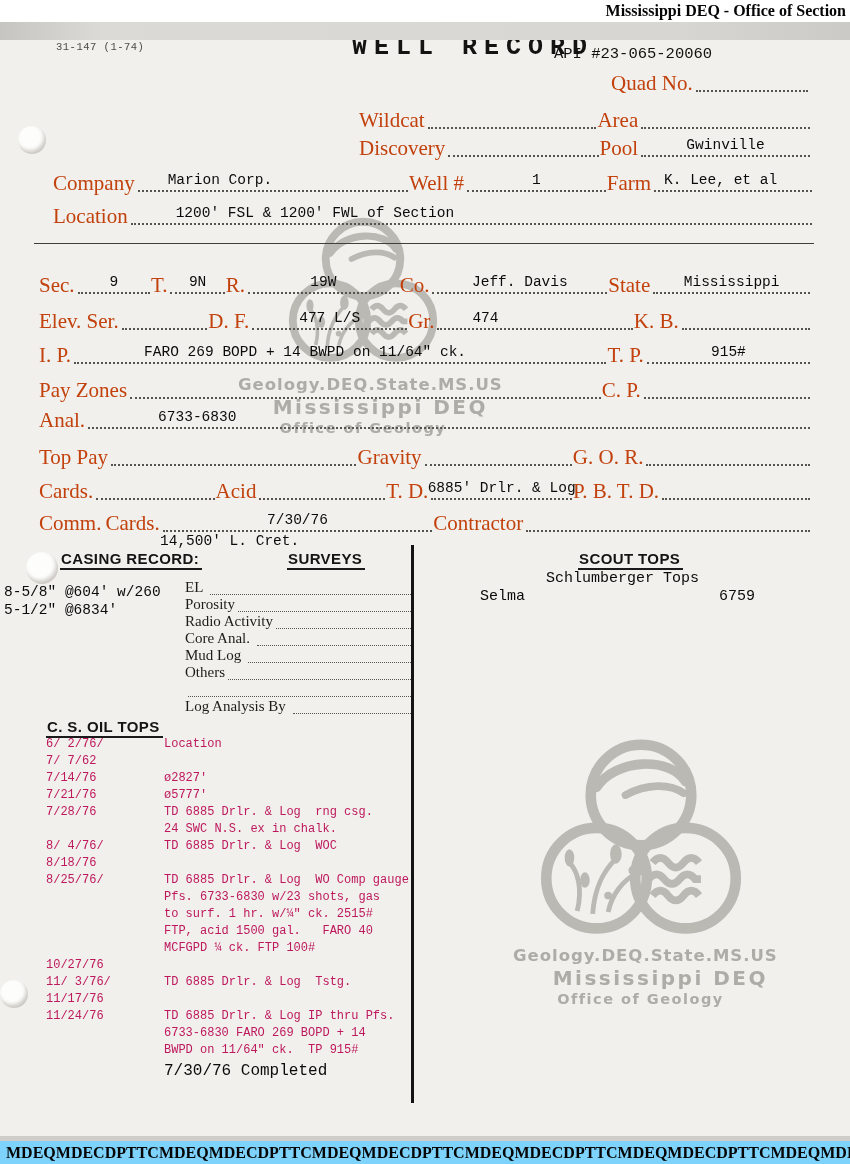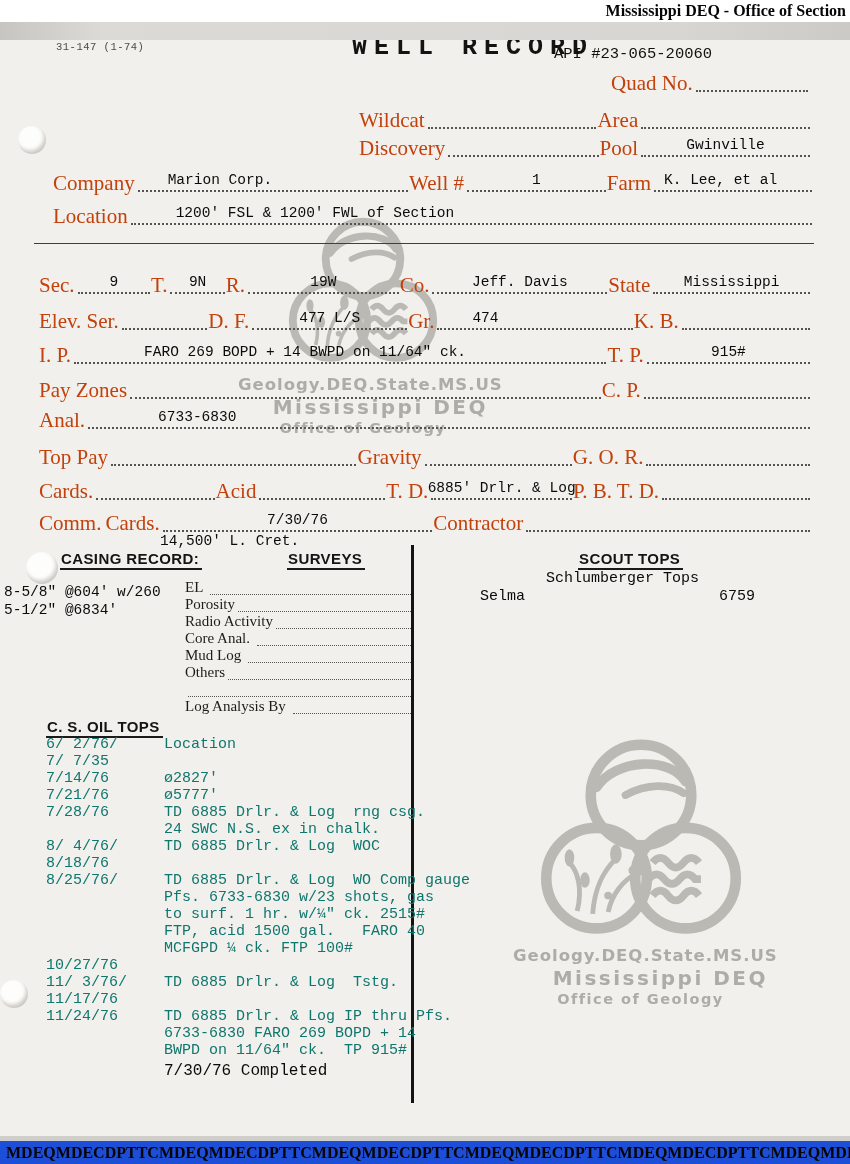--- a/index.html
+++ b/index.html
@@ -3,21 +3,21 @@
 <meta charset="utf-8">
 <style>
   html,body{margin:0;padding:0;background:#ffffff;}
   .page{position:relative;width:850px;height:1164px;background:#f1f0ec;overflow:hidden;
         font-family:"Liberation Serif",serif;}
   
   .hdrbar{position:absolute;left:0;top:0;width:850px;height:22px;background:#ffffff;z-index:3;}
   .strip-top{position:absolute;left:0;top:22px;width:850px;height:18px;z-index:2;
         background:linear-gradient(90deg,#c6c5c2,#dbdad6 12%,#d7d6d2 80%,#cbcac7);}
   .strip-bottom{position:absolute;left:0;top:1136px;width:850px;height:5px;background:#cfcecb;z-index:2;}
-  .ftrbar{position:absolute;left:0;top:1141px;width:850px;height:23px;background:#1d4ed8;z-index:3;
+  .ftrbar{position:absolute;left:0;top:1141px;width:850px;height:23px;background:#7dd3fc;z-index:3;
         display:flex;justify-content:space-between;align-items:center;padding:0 6px;box-sizing:border-box;}
   .ftok{font-family:"Liberation Serif",serif;font-weight:bold;font-size:16px;color:#050505;}
   .htext{position:absolute;top:2px;font-family:"Liberation Serif",serif;font-weight:bold;font-size:16px;color:#050505;z-index:4;white-space:pre;}
   .hleft{left:4px;} .hright{right:4px;}
   .spot{position:absolute;border-radius:50%;z-index:2;
         background:radial-gradient(circle at 42% 35%, #fdfdfb 50%, #eceae6 72%, rgba(205,204,200,0));
         box-shadow:inset -2px -3px 4px rgba(125,122,115,.30);}
   
   .formno{position:absolute;left:56px;top:41px;font-family:"Liberation Mono",monospace;font-size:10.5px;color:#4d4b48;letter-spacing:.5px;z-index:1;}
   .title{position:absolute;left:352px;top:33px;font-family:Liberation Mono, monospace;font-weight:bold;
@@ -40,21 +40,21 @@
   .srow .slbl{font-family:"Liberation Serif",serif;font-size:15px;color:#1d1c19;white-space:pre;padding-right:3px;line-height:16px;}
   .srow .sfill{flex:1;border-bottom:1.5px dotted #56544f;}
   .logrow{position:absolute;left:185px;top:697px;width:226px;z-index:1;}
   
   .scouttops{position:absolute;left:435px;top:570px;width:375px;z-index:1;}
   .st-sub{font-family:"Liberation Mono",monospace;font-size:15px;color:#0b0b0b;text-align:center;white-space:pre;}
   .st-row{display:flex;justify-content:space-between;padding:1px 55px 0 45px;font-family:"Liberation Mono",monospace;font-size:15px;color:#0b0b0b;}
   
   .oiltops{position:absolute;left:46px;top:736px;width:370px;z-index:1;}
   .orow{display:flex;height:17px;}
-  .odate,.otext{font-family:"Liberation Mono",monospace;font-size:15px;color:#0f766e;white-space:pre;line-height:17px;}
+  .odate,.otext{font-family:"Liberation Mono",monospace;font-size:12px;color:#be185d;white-space:pre;line-height:17px;}
   .odate{width:118px;flex:none;}
   .completed{position:absolute;left:164px;top:1062px;font-family:"Liberation Mono",monospace;font-size:16px;color:#0b0b0b;white-space:pre;z-index:1;}
   
   .wm{position:absolute;z-index:0;color:#aeaca7;text-align:center;}
   .wm svg{display:block;margin:0 auto;opacity:.8;}
   .wm .wm1{font-family:"DejaVu Sans",sans-serif;font-weight:bold;font-size:16.5px;letter-spacing:1px;margin-top:4px;}
   .wm .wm2{font-family:"DejaVu Sans",sans-serif;font-weight:bold;font-size:20px;letter-spacing:2.5px;margin-top:1px;text-align:right;}
   .wm .wm3{font-family:"DejaVu Sans",sans-serif;font-weight:bold;font-size:14.5px;letter-spacing:1.5px;margin-top:1px;}
 </style>
 </head>
@@ -318,21 +318,21 @@
       </div>
   </div>
 
   <div class="sechead" style="left:46px;top:718px;">C. S. OIL TOPS</div>
   <div class="oiltops">
       <div class="orow">
       <span class="odate">6/ 2/76/</span>
       <span class="otext">Location</span>
     </div>
       <div class="orow">
-      <span class="odate">7/ 7/35</span>
+      <span class="odate">7/ 7/62</span>
       <span class="otext"></span>
     </div>
       <div class="orow">
       <span class="odate">7/14/76</span>
       <span class="otext">ø2827'</span>
     </div>
       <div class="orow">
       <span class="odate">7/21/76</span>
       <span class="otext">ø5777'</span>
     </div>

